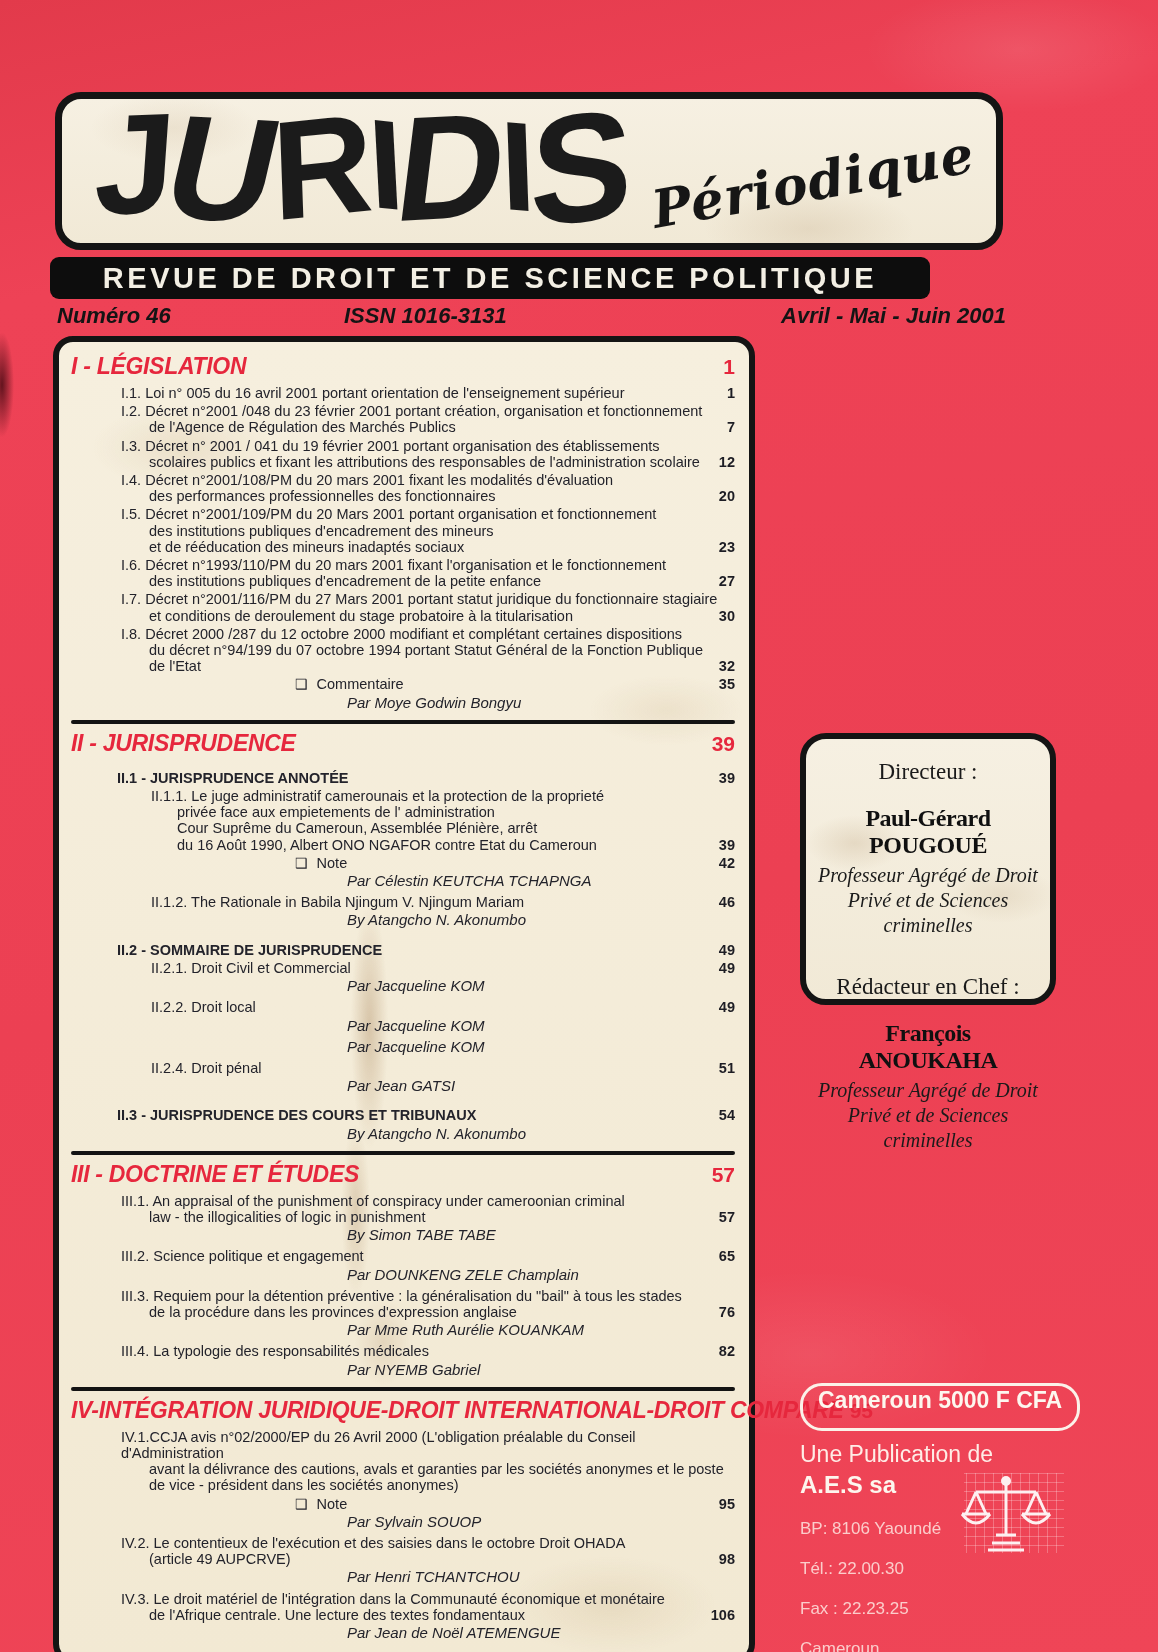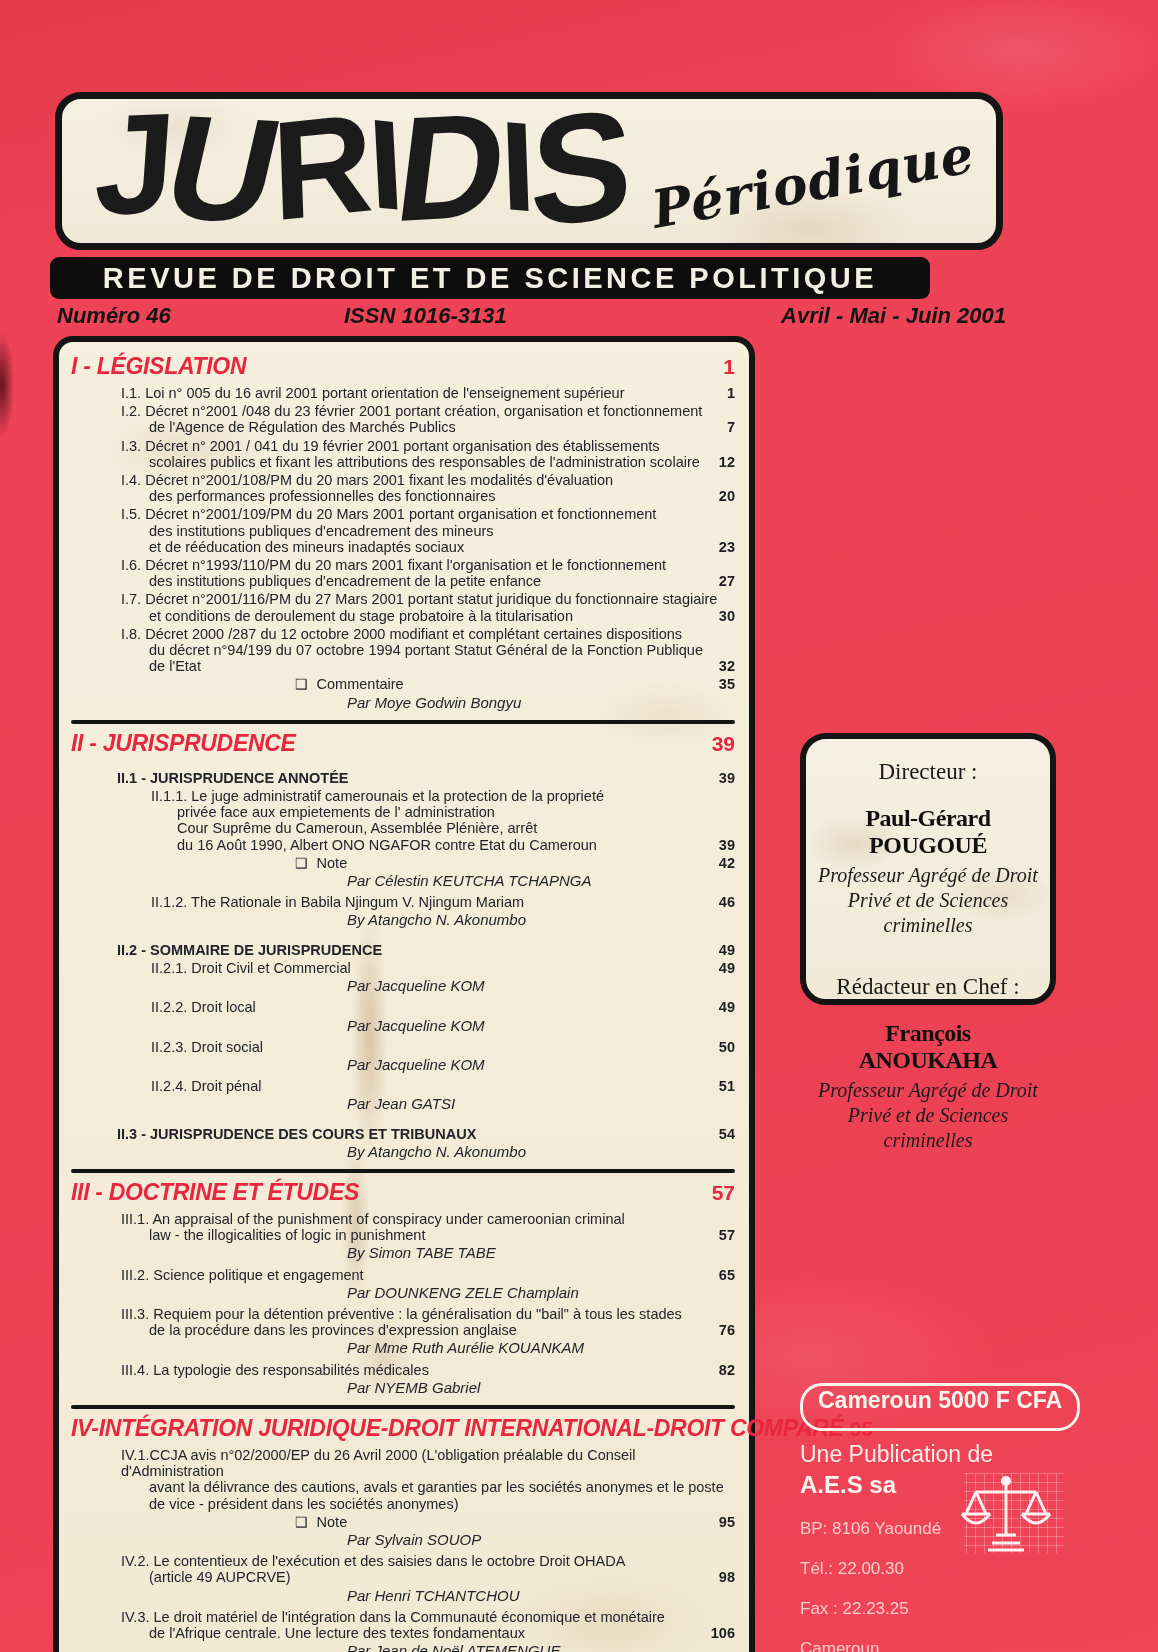--- a/index.html
+++ b/index.html
@@ -283,26 +283,20 @@
         <span>Par Jacqueline KOM</span>
       </div>
       <div class="row row-item">
         <div class="tl i2">
           <span class="txt">II.2.2. Droit local</span>
           <span class="pg">49</span>
         </div>
       </div>
       <div class="tl author">
         <span>Par Jacqueline KOM</span>
-      </div>
-      <div class="row row-item">
-        <div class="tl i2">
-          <span class="txt">II.2.3. Droit social</span>
-          <span class="pg">50</span>
-        </div>
       </div>
       <div class="tl author">
         <span>Par Jacqueline KOM</span>
       </div>
       <div class="row row-item">
         <div class="tl i2">
           <span class="txt">II.2.4. Droit pénal</span>
           <span class="pg">51</span>
         </div>
       </div>

